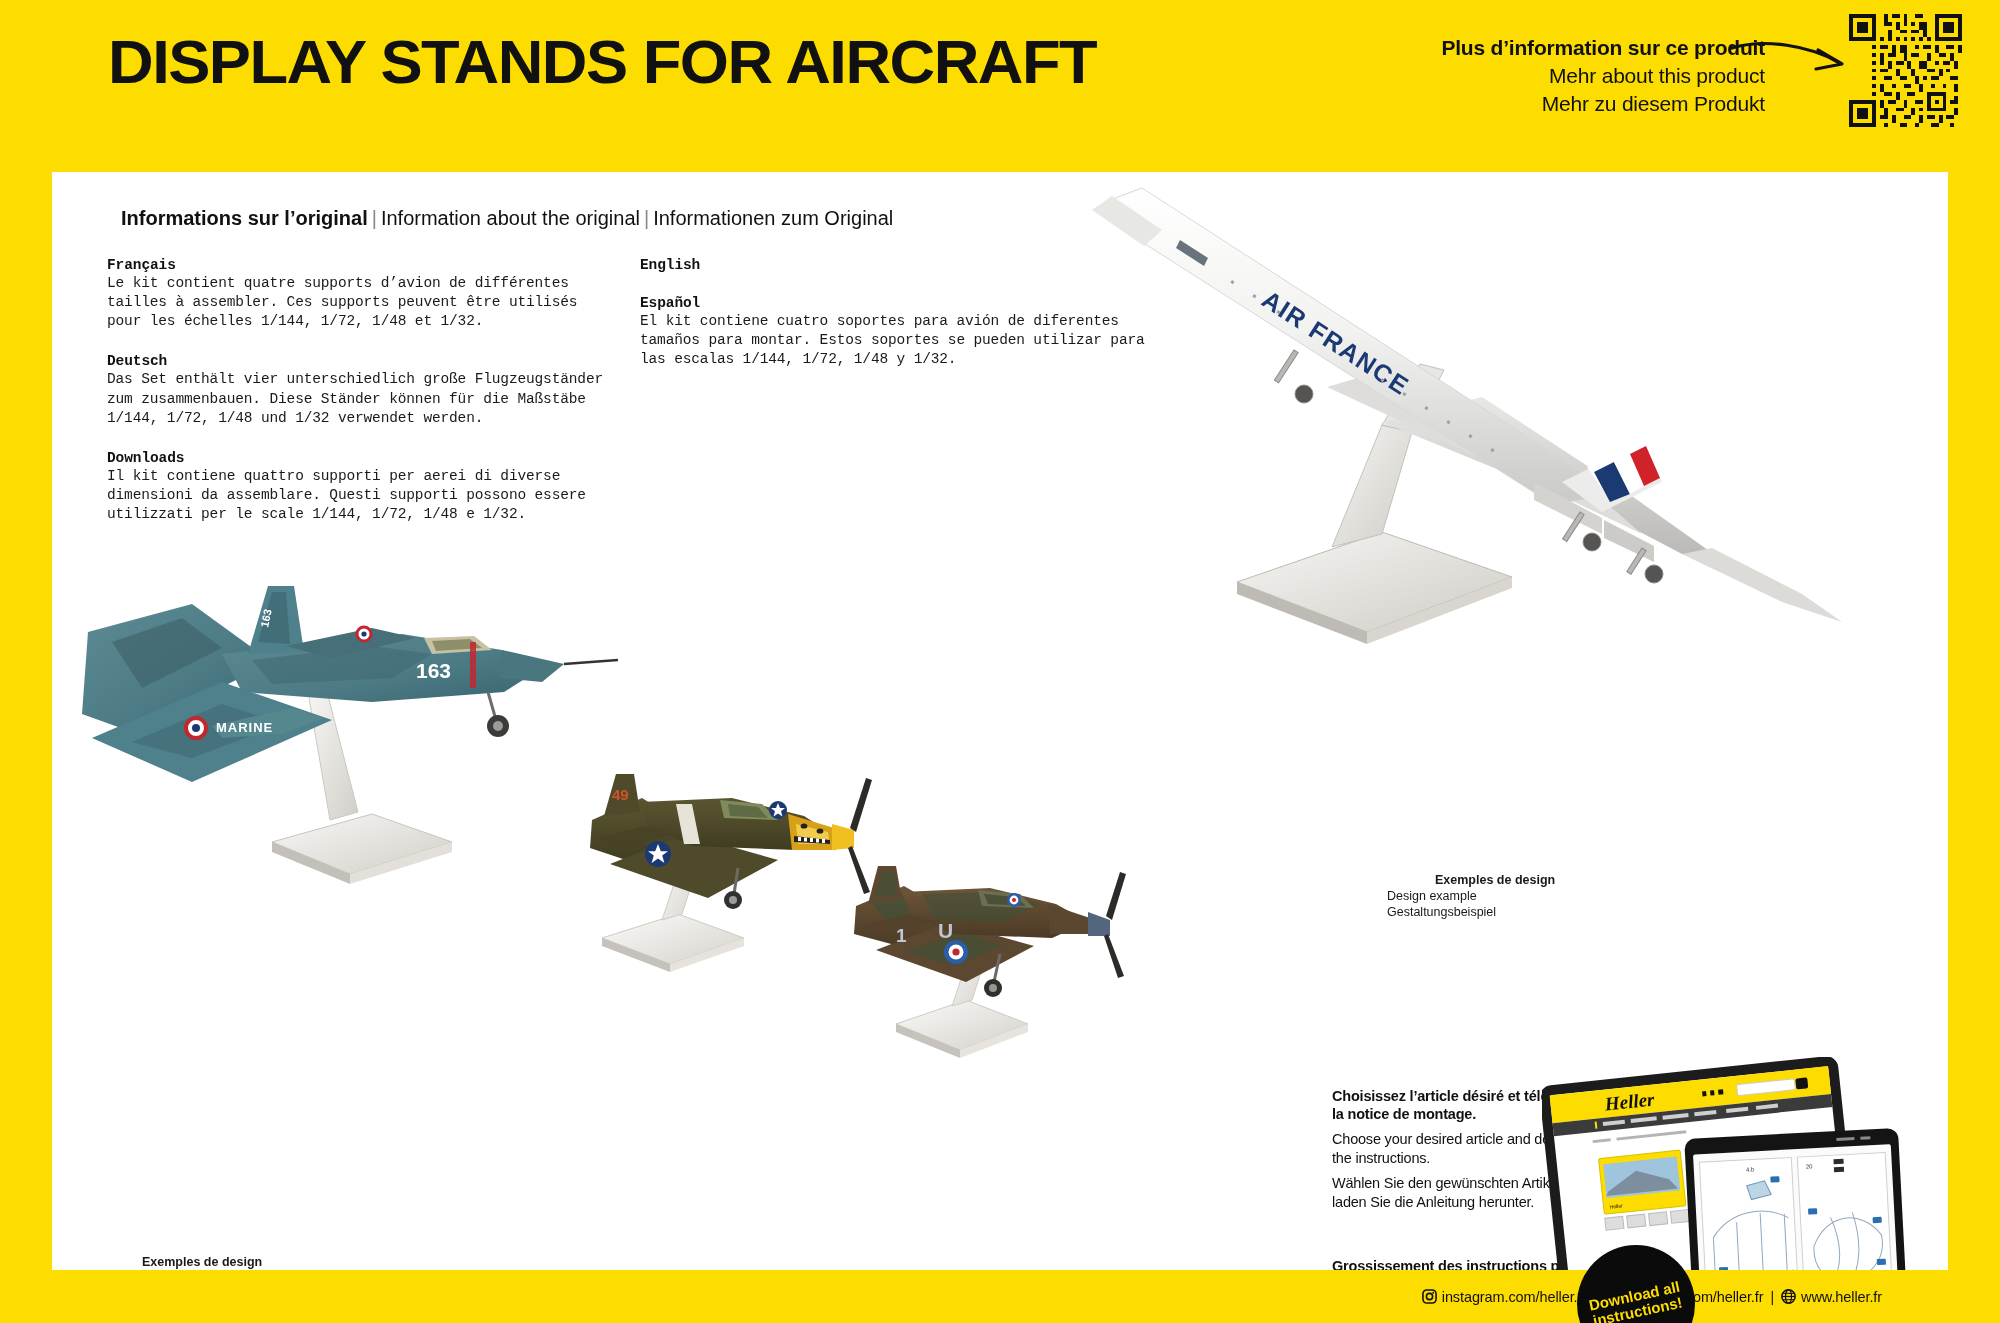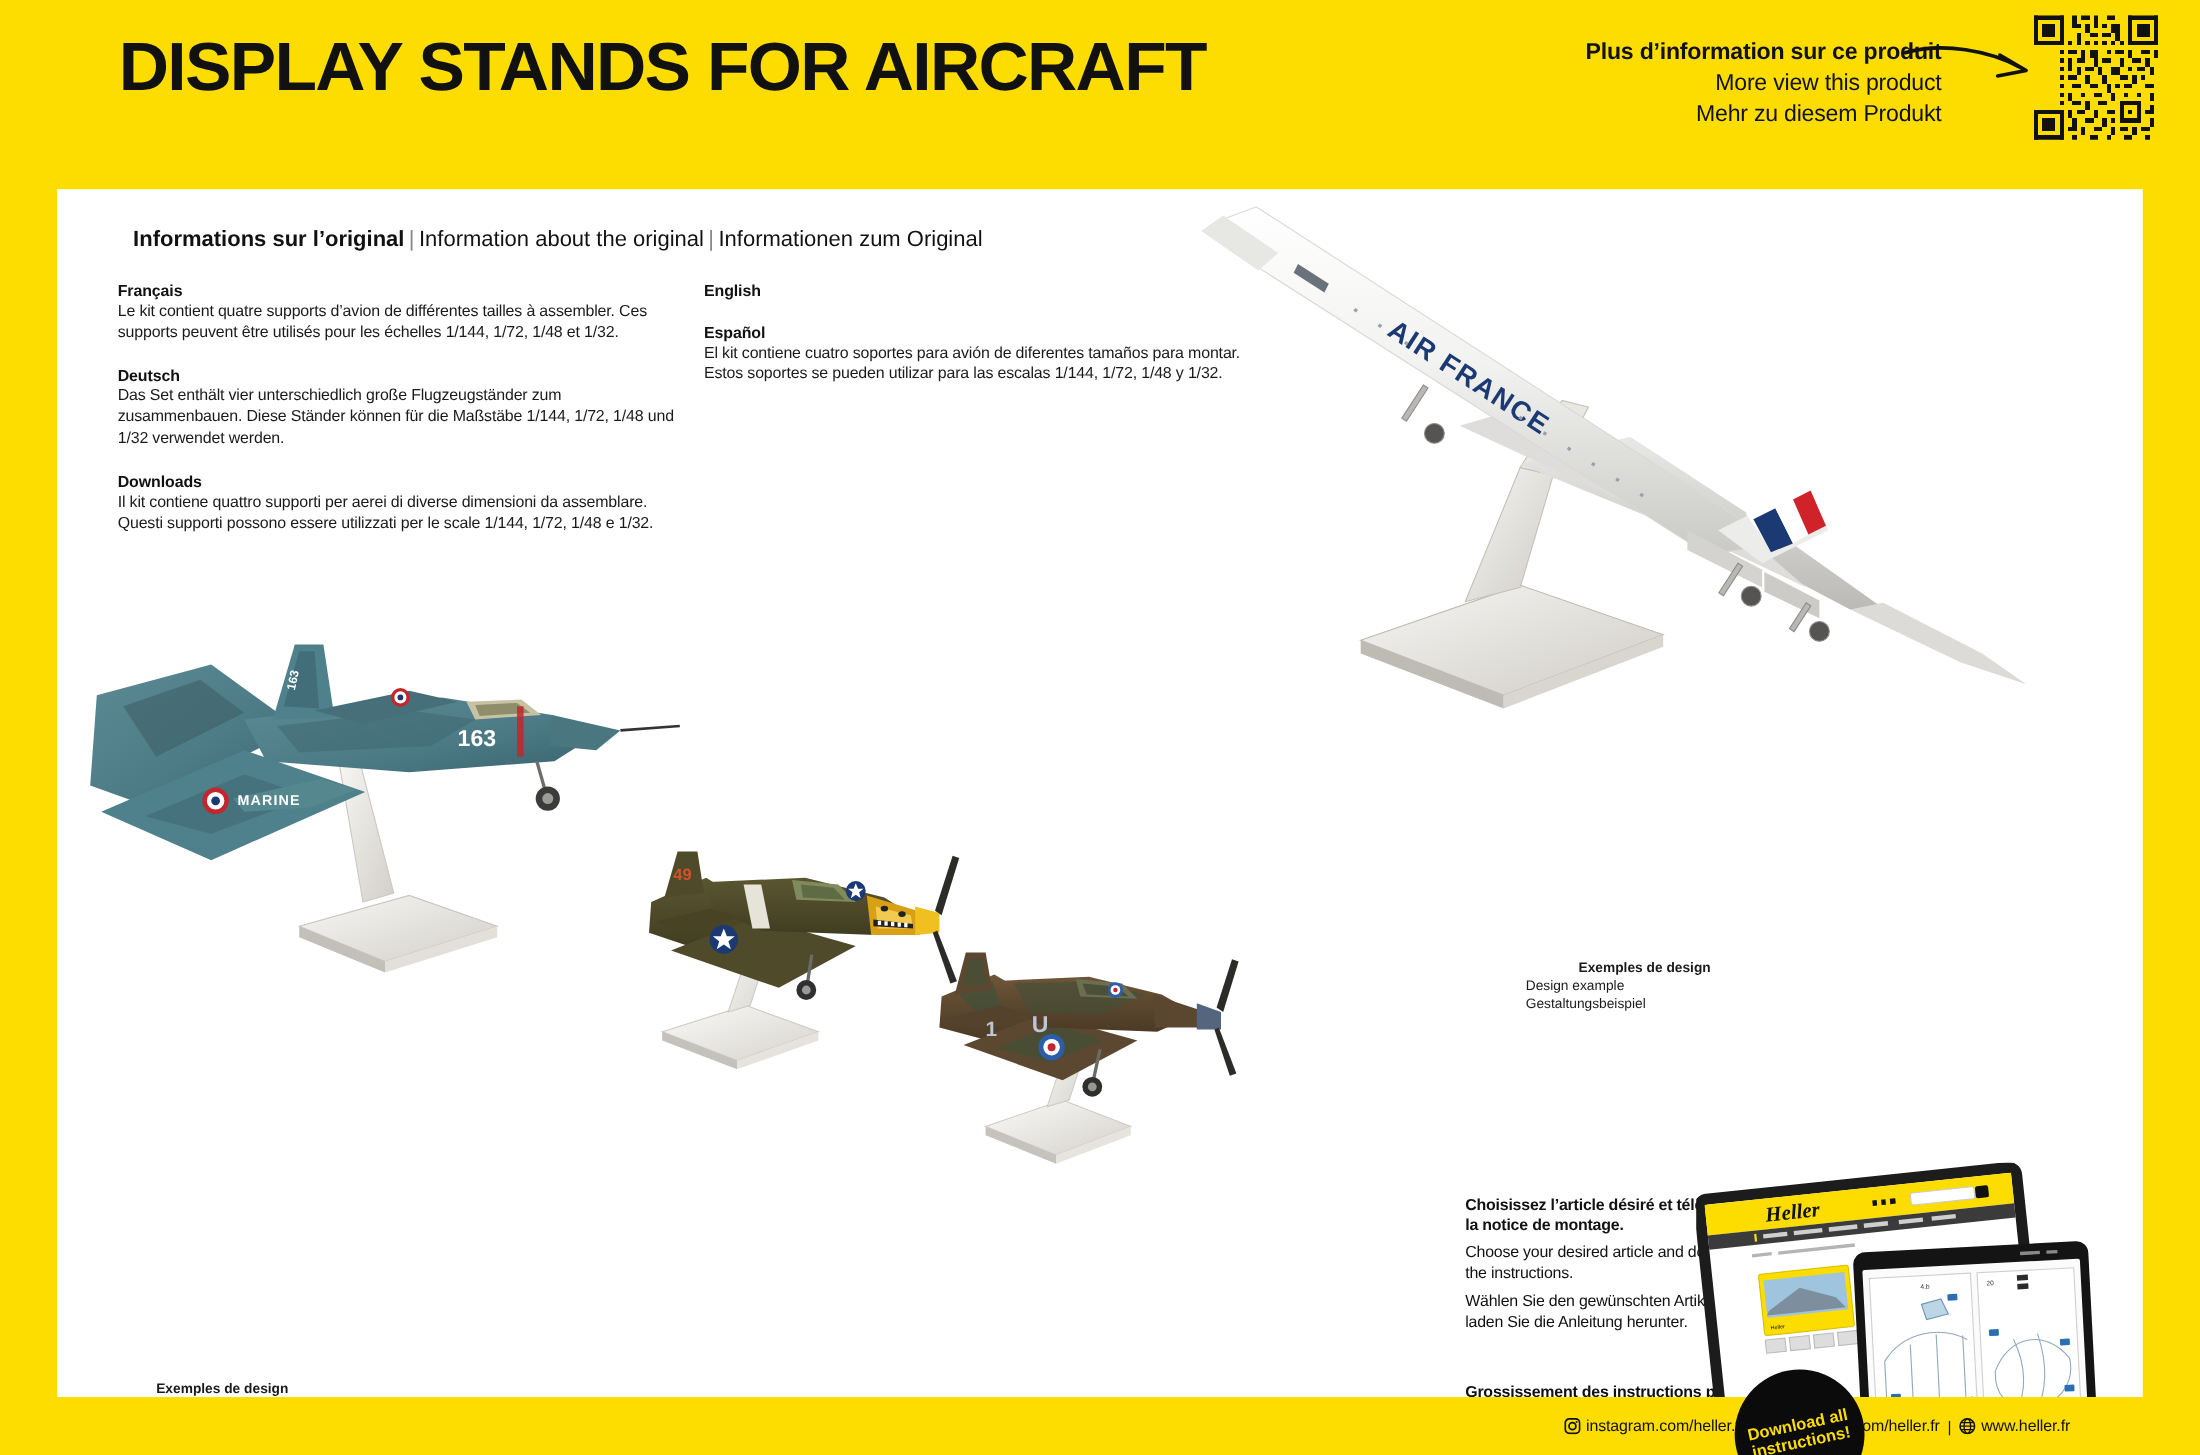--- a/index.html
+++ b/index.html
@@ -52,21 +52,21 @@
   }
 
   
   .info-head {
     position: absolute; left: 69px; top: 35px;
     font-size: 20px; color: #111; white-space: nowrap;
   }
   .info-head b { font-weight: 700; }
   .info-head .sep { color: #888; font-weight: 300; padding: 0 4px; }
 
-  .langcol { position: absolute; }
+  .langcol { position: absolute; font-family: Liberation Mono, monospace; }
   .langcol.left  { left: 55px;  top: 85px; width: 510px; }
   .langcol.right { left: 588px; top: 85px; width: 510px; }
   .langblock { margin-bottom: 22px; }
   .langblock h4 {
     font-size: 14.5px; font-weight: 700; color: #111; margin-bottom: 1px;
     letter-spacing: -0.1px;
   }
   .langblock p {
     font-size: 14.5px; font-weight: 400; color: #1a1a1a;
     line-height: 1.32; letter-spacing: -0.15px;
@@ -142,21 +142,21 @@
 <body>
 
 <div class="page">
 
   <div class="header">
 
     <div class="title">DISPLAY STANDS FOR AIRCRAFT</div>
 
     <div class="hdr-right">
       <div class="hdr-fr">Plus d’information sur ce produit</div>
-      <div class="hdr-en">More view this product</div>
+      <div class="hdr-en">Mehr about this product</div>
       <div class="hdr-de">Mehr zu diesem Produkt</div>
     </div>
 
     <div class="arrow-wrap">
       <svg width="120" height="40" viewBox="0 0 120 40">
         <path d="M2 10 C 35 0, 80 8, 108 24" stroke="#111" stroke-width="3.2" fill="none" stroke-linecap="round"></path>
         <path d="M88 12 L112 26 L86 31" stroke="#111" stroke-width="3.2" fill="none" stroke-linecap="round" stroke-linejoin="round"></path>
       </svg>
     </div>
 

